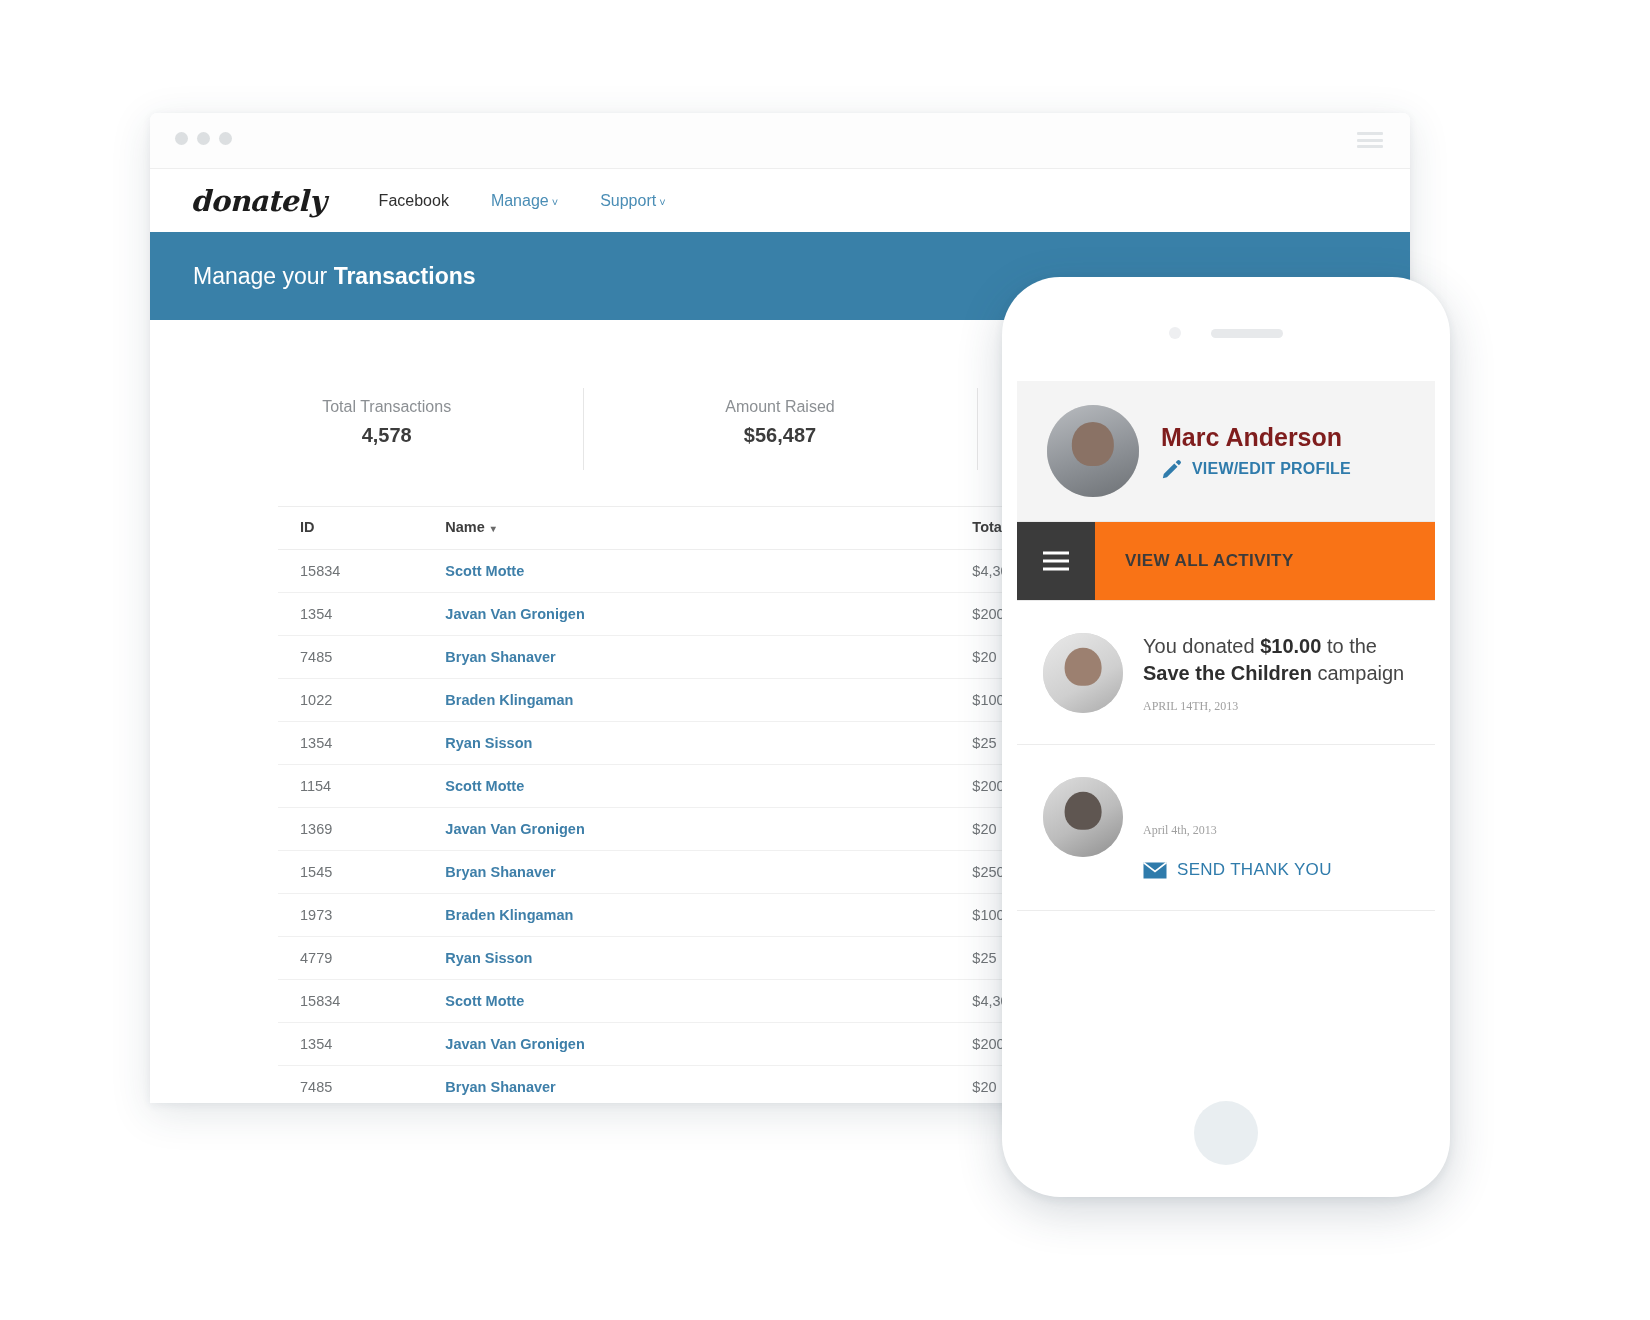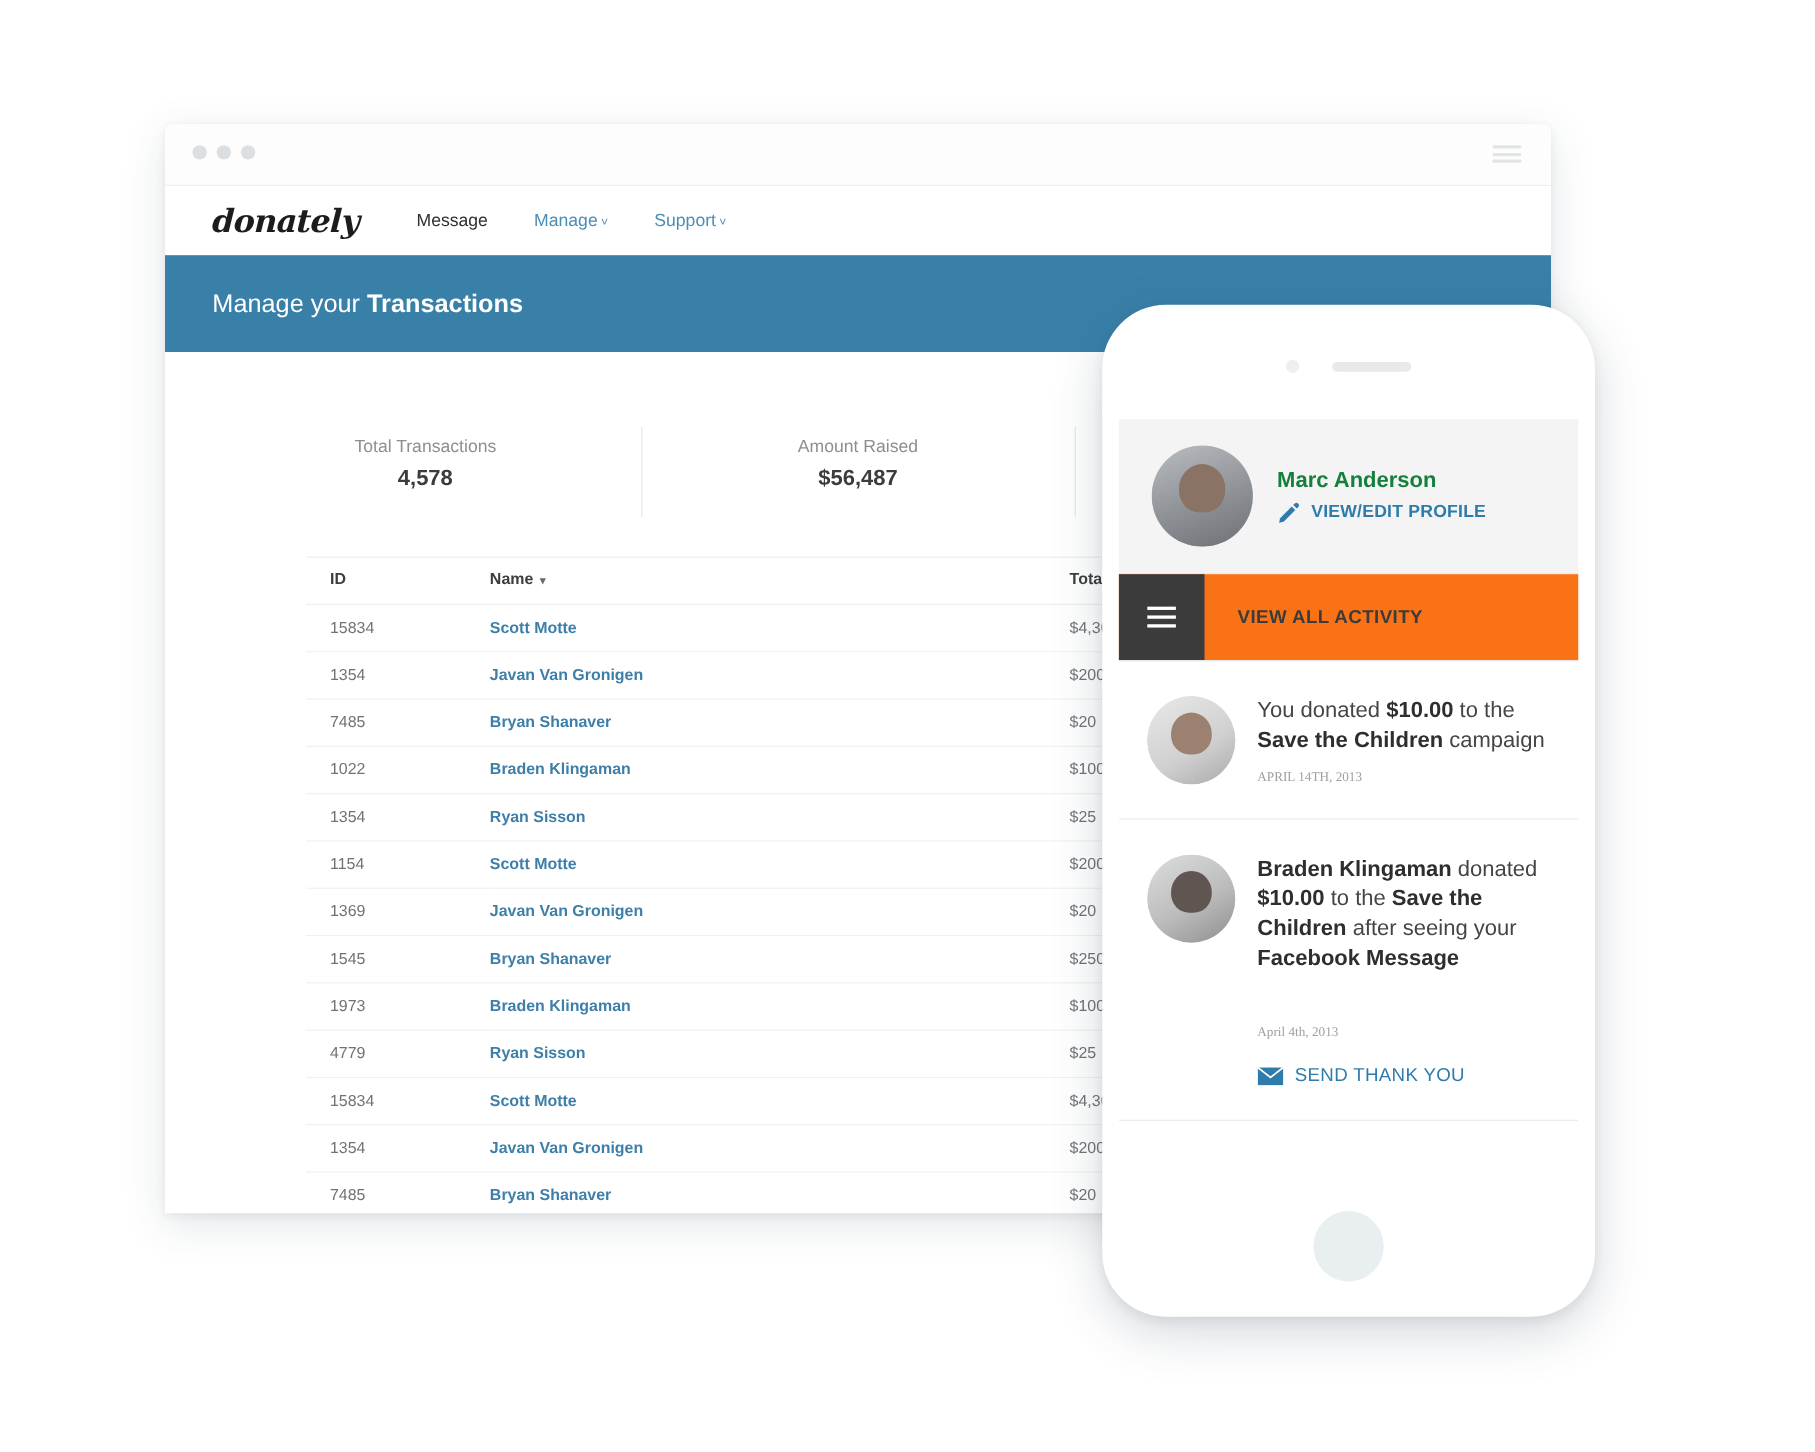--- a/index.html
+++ b/index.html
@@ -240,23 +240,23 @@
     border-bottom: 1px solid #e9e9e9;
   }
   .avatar {
     border-radius: 50%;
     overflow: hidden;
     flex: none;
     background: #cfcfcf;
   }
   #profile-avatar { width: 92px; height: 92px; margin-right: 22px; }
   #profile-name {
-    font-size: 20px;
-    font-weight: 700;
-    color: #15803d;
+    font-size: 25px;
+    font-weight: 700;
+    color: #7f1d1d;
     margin-bottom: 6px;
   }
   #profile-edit-row {
     display: flex;
     align-items: center;
     gap: 9px;
     cursor: pointer;
   }
   #profile-edit-label {
     font-size: 16px;
@@ -370,21 +370,21 @@
       <i></i>
       <i></i>
       <i></i>
     </div>
   </div>
 
   <div id="app-nav">
     <div id="brand-logo">donately</div>
 
     <div class="nav-link">
-      <span>Message</span>
+      <span>Facebook</span>
     </div>
     <div class="nav-link muted">
       <span>Manage</span><span class="nav-caret">˅</span>
     </div>
     <div class="nav-link muted">
       <span>Support</span><span class="nav-caret">˅</span>
     </div>
   </div>
 
   <div id="page-title-bar">
@@ -551,21 +551,20 @@
         <div class="activity-text" id="activity-text-0"><span>You donated </span><b>$10.00</b><span> to the </span><b>Save the Children</b><span> campaign</span></div>
         <div class="activity-date">APRIL 14TH, 2013</div>
       </div>
     </div>
 
     <div class="activity-item">
       <div class="avatar activity-avatar">
         <div class="ph c"></div>
       </div>
       <div class="activity-body">
-        <div class="activity-text" id="activity-text-1"><b>Braden Klingaman</b><span> donated </span><b>$10.00</b><span> to the </span><b>Save the Children</b><span> after seeing your </span><b>Facebook Message</b></div>
         <div class="activity-date lower">April 4th, 2013</div>
         <div id="thank-you-row">
           <svg width="24" height="17" viewBox="0 0 24 17">
             <rect x="0.5" y="0.5" width="23" height="16" fill="#2f7bab"></rect>
             <path d="M0.5 0.5 L12 9.5 L23.5 0.5" fill="none" stroke="#ffffff" stroke-width="1.6"></path>
           </svg>
           <span id="thank-you-label">SEND THANK YOU</span>
         </div>
       </div>
     </div>

